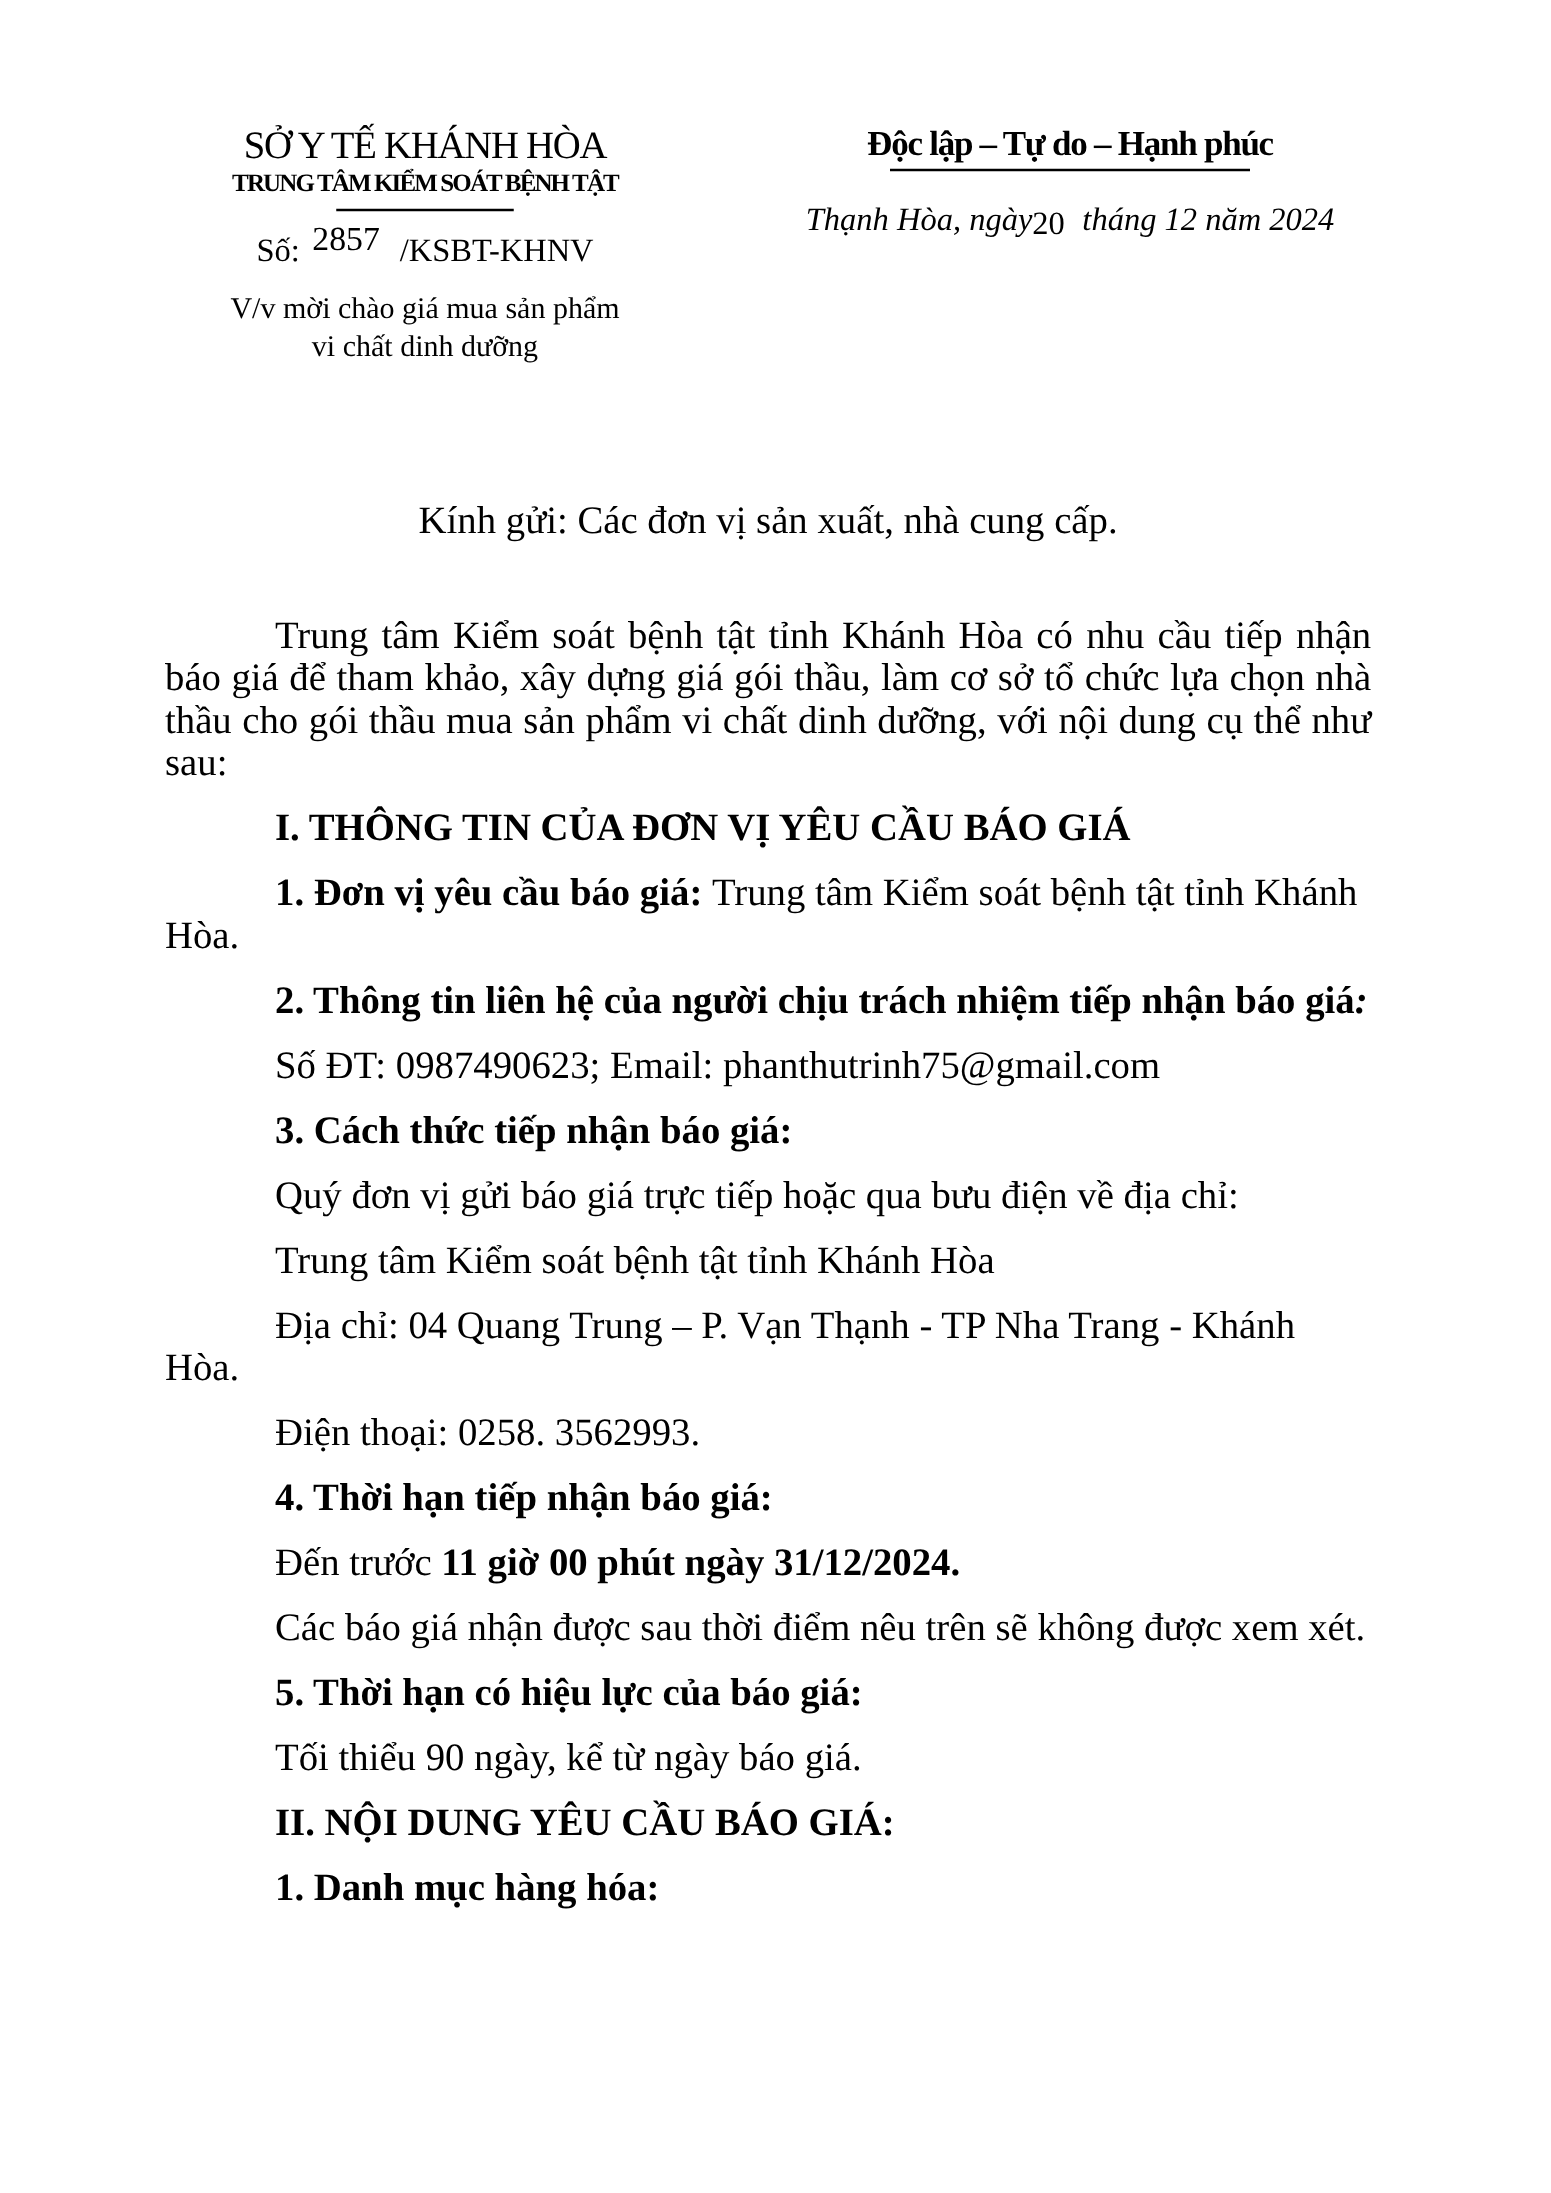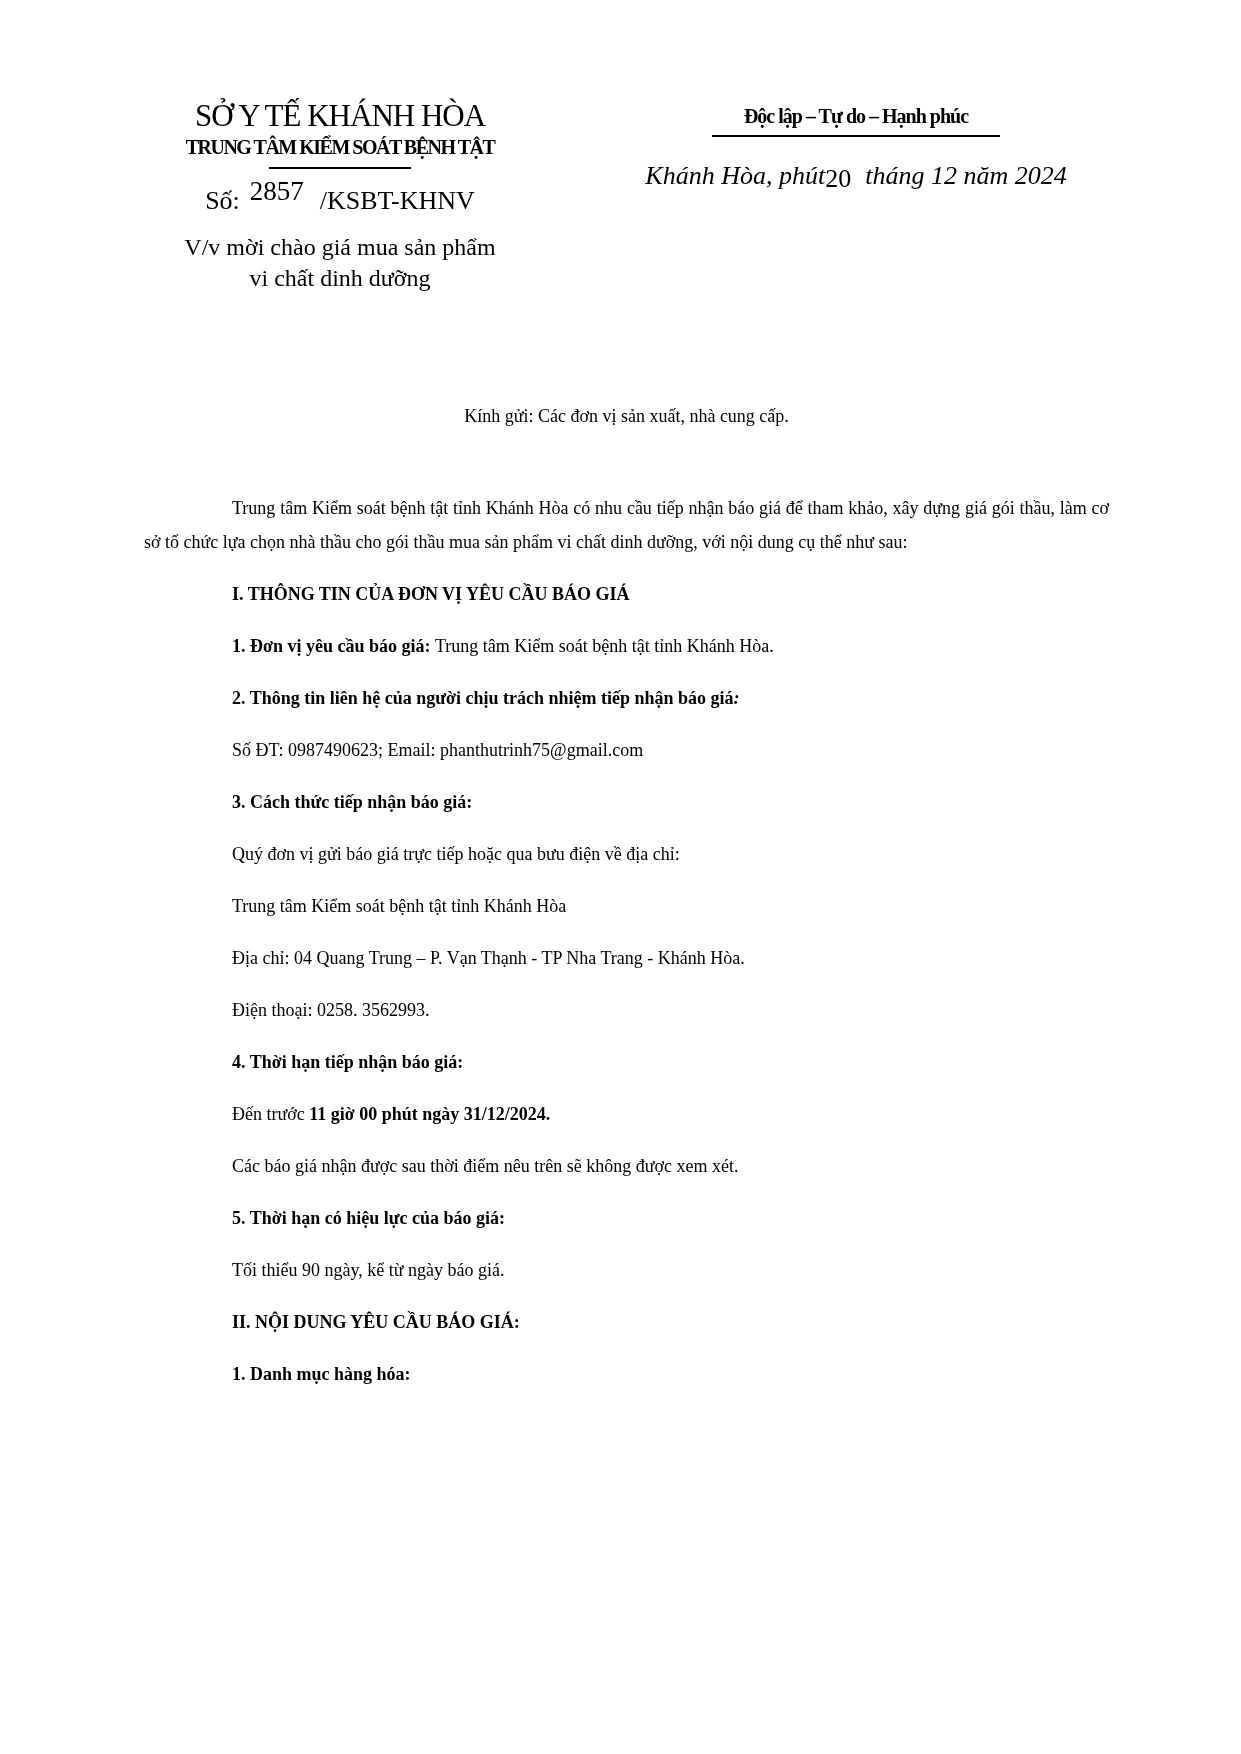--- a/index.html
+++ b/index.html
@@ -22,28 +22,28 @@
   .rule-left { width:142px; border-bottom:2px solid #000; margin:3px auto 0; }
   .so-line { margin-top:14px; font-size:26px; line-height:34px; white-space:nowrap; }
   .so-num { display:inline-block; transform:translateY(-9px); font-size:27px; margin:0 16px 0 10px; }
   .subject { margin-top:14px; font-size:24px; line-height:31px; }
   
   .hdr-right {
     position:absolute; top:100px; left:606px; width:500px;
     text-align:center;
   }
   .hr1 { font-size:22px; font-weight:bold; line-height:31px; letter-spacing:-1px; white-space:nowrap; }
-  .hr2 { font-size:20px; font-weight:bold; line-height:32px; letter-spacing:-1px; }
+  .hr2 { font-size:28px; font-weight:bold; line-height:32px; letter-spacing:-1px; }
   .rule-right { width:288px; border-bottom:2px solid #000; margin:3px auto 0; }
   .date-line { margin-top:22px; font-style:italic; font-size:26px; line-height:34px; white-space:nowrap; }
   .date-day { font-style:normal; display:inline-block; transform:translateY(3px); margin-right:14px; }
   
   .doc-body {
-    position:absolute; left:144px; top:399px; width:965px;
-    font-size:18px;
+    position:absolute; left:132px; top:399px; width:965px;
+    font-size:31px;
   }
   .doc-body p { margin:0 0 18px 0; line-height:34px; }
   .salute { text-align:center; margin-bottom:58px !important; }
   .just { text-align:justify; }
   .ind { text-indent:88px; }
   .b { font-weight:bold; }
   .i { font-style:italic; }
   .note { font-style:italic; }
   .sec2 { margin-top:8px !important; }
 </style>
@@ -62,21 +62,21 @@
     <div class="subject">
       <div>V/v mời chào giá mua sản phẩm</div>
       <div>vi chất dinh dưỡng</div>
     </div>
   </div>
 
   <div class="hdr-right">
     <div class="hr2">Độc lập – Tự do – Hạnh phúc</div>
     <div class="rule-right"></div>
     <div class="date-line">
-      <span>Khánh Hòa, phút</span><span class="date-day">20</span><span>tháng 12 năm 2024</span>
+      <span>Thạnh Hòa, ngày</span><span class="date-day">20</span><span>tháng 12 năm 2024</span>
     </div>
   </div>
 
   <div class="doc-body">
 
     <p class="salute">Kính gửi: Các đơn vị sản xuất, nhà cung cấp.</p>
 
     <p class="just ind">Trung tâm Kiểm soát bệnh tật tỉnh Khánh Hòa có nhu cầu tiếp nhận báo giá để tham khảo, xây dựng giá gói thầu, làm cơ sở tổ chức lựa chọn nhà thầu cho gói thầu mua sản phẩm vi chất dinh dưỡng, với nội dung cụ thể như sau:</p>
 
     <p class="b ind">I. THÔNG TIN CỦA ĐƠN VỊ YÊU CẦU BÁO GIÁ</p>

